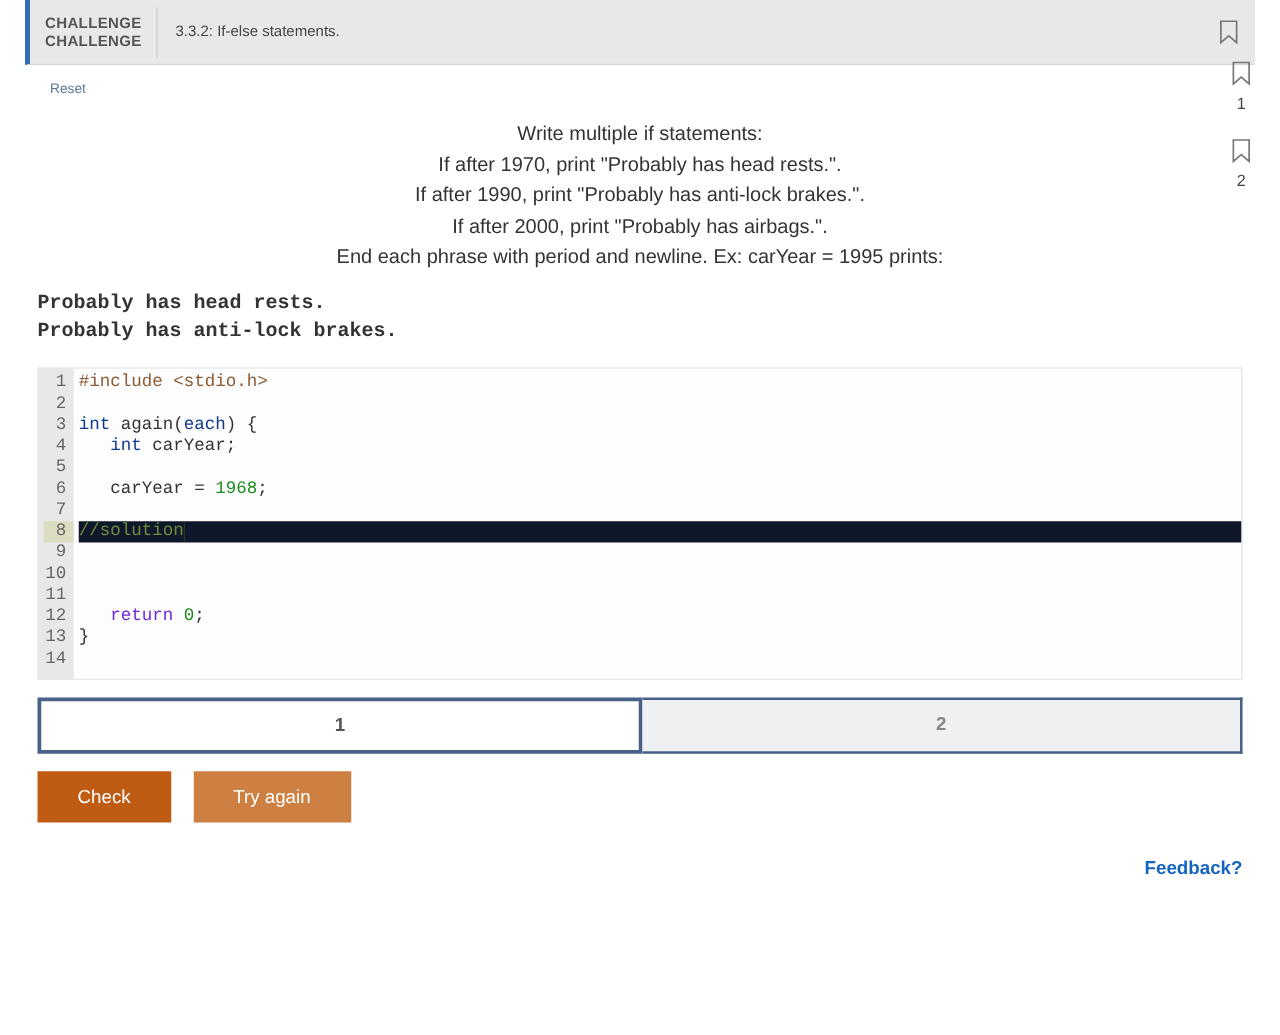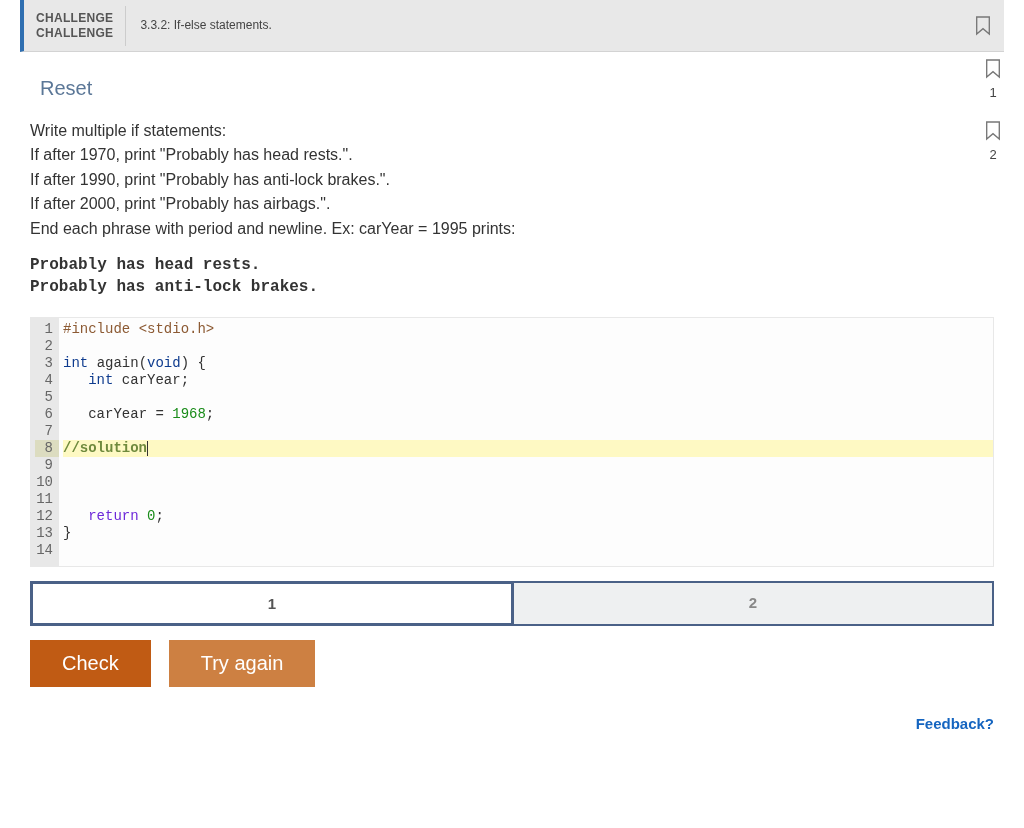--- a/index.html
+++ b/index.html
@@ -15,21 +15,21 @@
     width: 1024px;
     padding: 0 20px 20px 20px;
   }
   .header-bar {
     display: flex;
     align-items: center;
     background: #e8e8e8;
     border-left: 4px solid #2f6fb1;
     border-bottom: 1px solid #d3d3d3;
     height: 52px;
-    margin-bottom: 14px;
+    margin-bottom: 4px;
   }
   .header-type {
     font-size: 12px;
     font-weight: bold;
     color: #555;
     padding: 0 12px;
     border-right: 1px solid #ccc;
     line-height: 1.25;
     letter-spacing: 0.3px;
     display: flex;
@@ -53,31 +53,31 @@
     height: 22px;
     display: inline-block;
   }
   .bookmark-icon svg { stroke: #888; }
   .content {
     padding: 0 10px;
     position: relative;
   }
   .reset-link {
     color: #5b7797;
-    font-size: 20px;
+    font-size: 11px;
     display: inline-block;
     margin: 8px 16px 16px 10px;
     cursor: pointer;
   }
   .prompt-text {
     font-size: 16px;
     color: #333;
     margin-bottom: 14px;
   }
-  .prompt-text p { margin: 2px 0; }
+  .prompt-text p { margin: 2px 0; text-align: center; }
   .example-output {
     font-family: "Courier New", monospace;
     font-weight: bold;
     font-size: 16px;
     margin: 8px 0 18px 0;
     white-space: pre;
   }
   .side-badges {
     position: absolute;
     right: 2px;
@@ -119,24 +119,23 @@
     white-space: pre;
     position: relative;
   }
   .gutter .hl {
     background: #dcdcc0;
     display: block;
     margin-right: -6px;
     padding-right: 6px;
   }
   .code-area .hl-line {
-    background: #fef9c3;
+    background: #0f172a;
     display: block;
     width: 100%;
-    font-weight: bold;
   }
   .tok-pre  { color: #8c5a33; } 
   .tok-kw   { color: #6d28d9; } 
   .tok-type { color: #0e3b8e; }
   .tok-num  { color: #1a8c1a; }
   .tok-cmt  { color: #6f8a3d; }
   .tok-sym  { color: #333; }
   .cursor-line {
     display: inline-block;
     border-right: 1px solid #333;
@@ -166,21 +165,21 @@
     border-left: none;
   }
   .action-row {
     display: flex;
     gap: 18px;
     margin-top: 8px;
   }
   .btn {
     border: none;
     color: #fff;
-    font-size: 20px;
+    font-size: 15px;
     padding: 12px 32px;
     cursor: pointer;
     min-width: 98px;
     text-align: center;
   }
   .btn.primary   { background: #c05b14; }
   .btn.secondary { background: #cd8042; }
   .feedback-row {
     text-align: right;
     margin-top: 26px;
@@ -260,21 +259,21 @@
         <span class="hl">8</span>
         <span>9</span><br>
         <span>10</span><br>
         <span>11</span><br>
         <span>12</span><br>
         <span>13</span><br>
         <span>14</span>
       </div>
       <div class="code-area"><span class="tok-pre">#include</span> <span class="tok-pre">&lt;stdio.h&gt;</span>
 
-<span class="tok-type">int</span> <span>again</span>(<span class="tok-type">void</span>) {
+<span class="tok-type">int</span> <span>again</span>(<span class="tok-type">each</span>) {
    <span class="tok-type">int</span> <span>carYear</span>;
 
    <span>carYear</span> <span class="tok-sym">=</span> <span class="tok-num">1968</span>;
 
 <span class="hl-line"><span class="tok-cmt">//solution</span><span class="cursor-line"></span></span>
 
 
    <span class="tok-kw">return</span> <span class="tok-num">0</span>;
 }
 </div>

